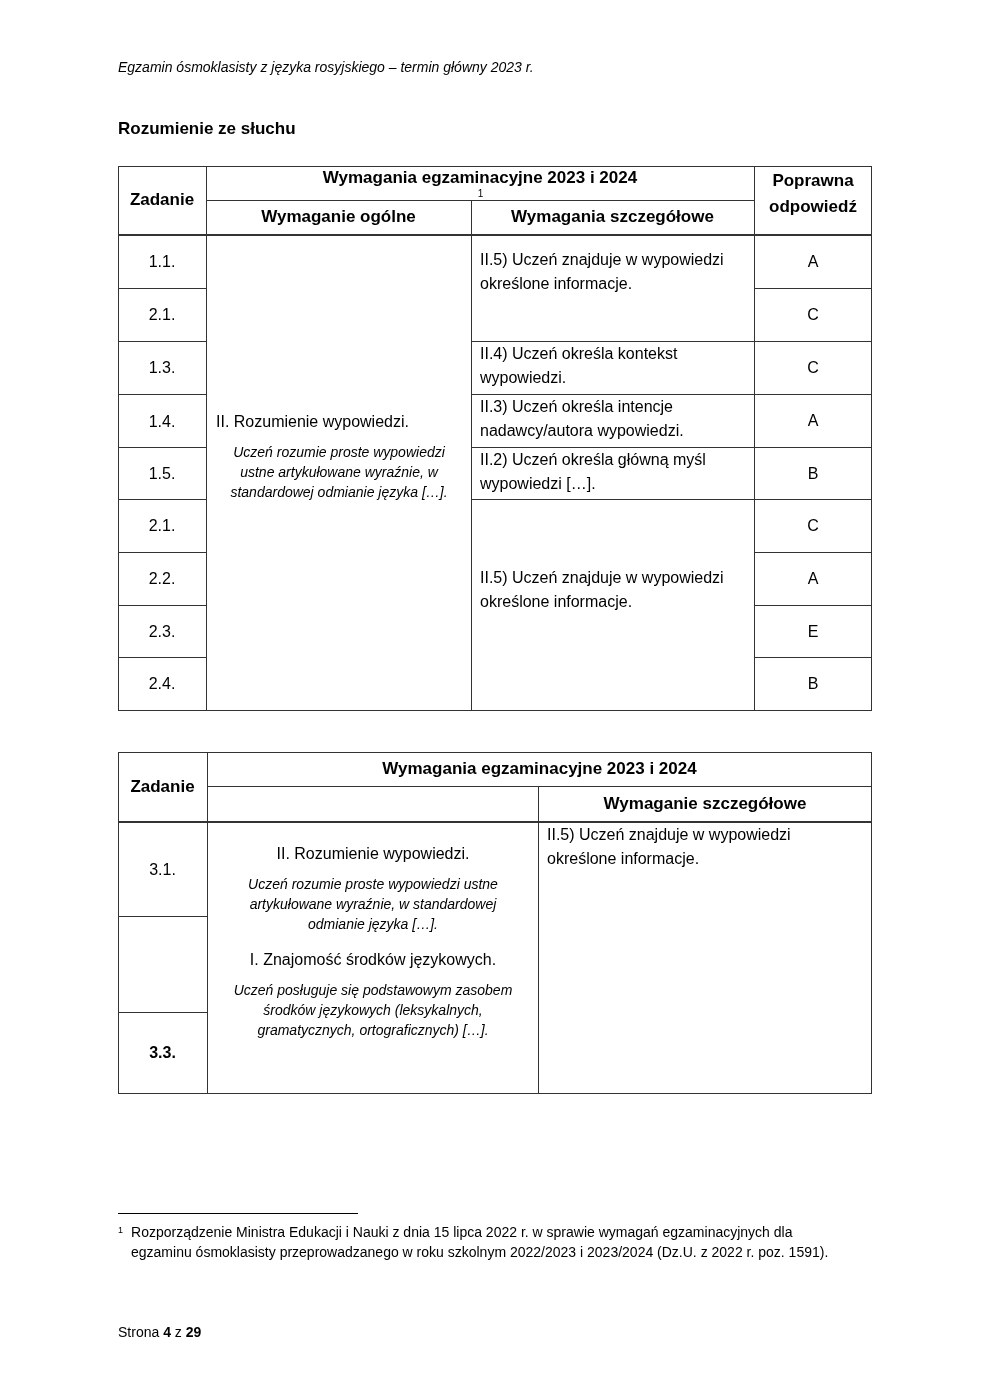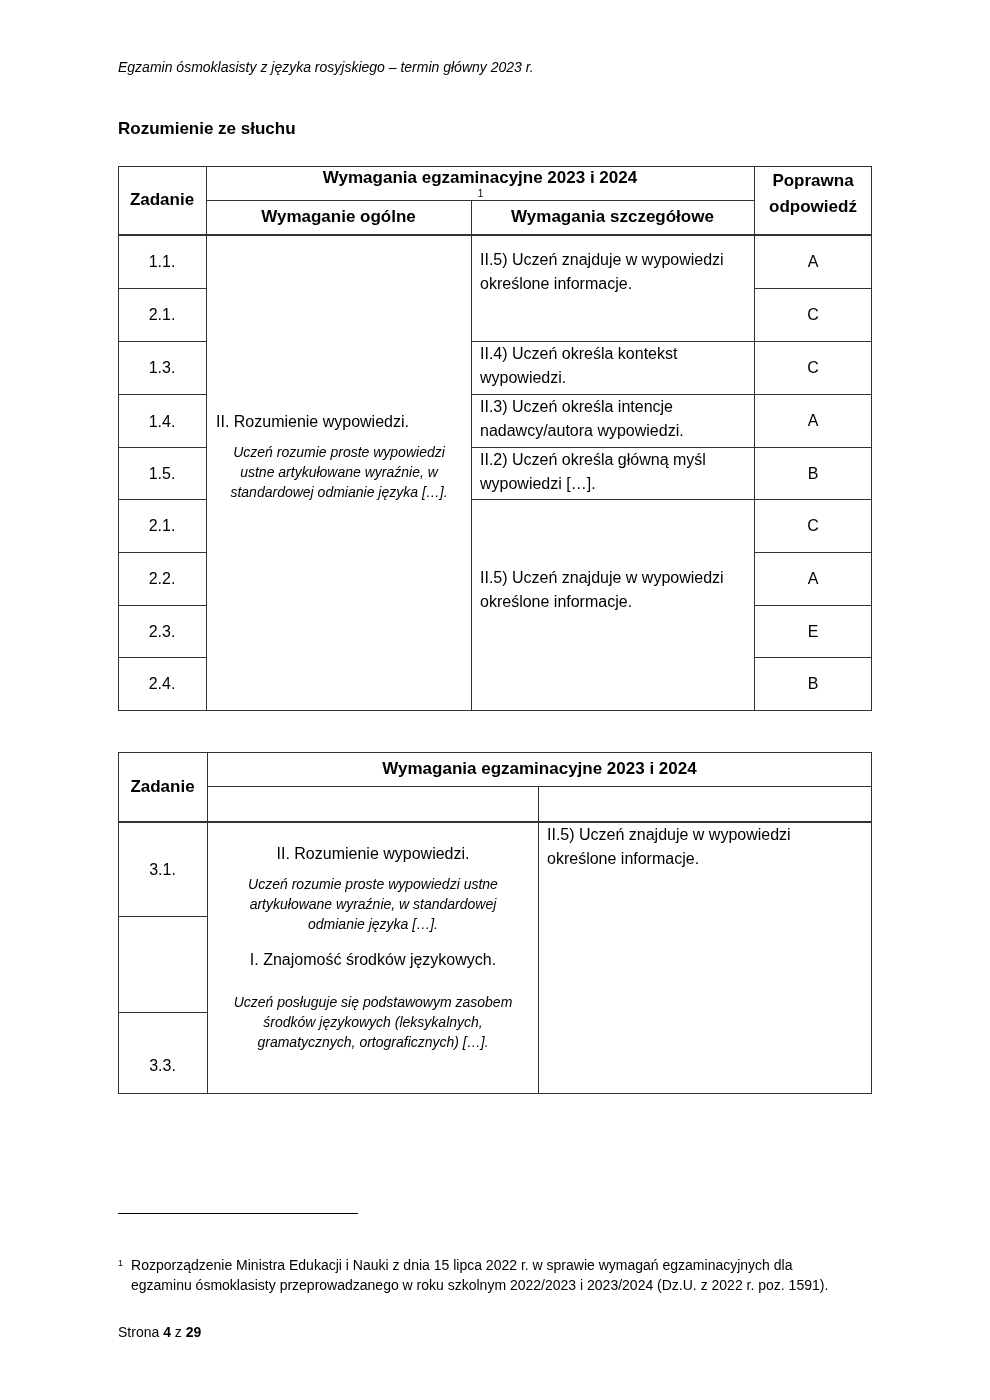--- a/index.html
+++ b/index.html
@@ -8,21 +8,21 @@
   .header { left: 118px; top: 59px; font-size: 14px; font-style: italic; }
   .section-title { left: 118px; top: 119px; font-size: 17px; font-weight: bold; }
   .grid { position: absolute; left: 118px; width: 754px; }
   .line { position: absolute; background: #333; }
   .cell { position: absolute; display: flex; align-items: center; justify-content: center; text-align: center; box-sizing: border-box; flex-direction: column; }
   .cell.left { justify-content: flex-start; text-align: left; padding-left: 9px; }
   .hdr { font-weight: bold; font-size: 17px; }
   .body { font-size: 16px; line-height: 24px; }
   .it { font-style: italic; font-size: 14px; line-height: 20px; }
   .footnote-rule { left: 118px; top: 1213px; width: 240px; height: 1px; background: #000; }
-  .footnote { left: 118px; top: 1222px; width: 740px; font-size: 14px; line-height: 20px; margin-top: 33px; }
+  .footnote { left: 118px; top: 1222px; width: 740px; font-size: 14px; line-height: 20px; }
   .footnote sup { font-size: 9px; vertical-align: top; position: relative; top: -2px; margin-right: 8px; }
   .fn-text { display: inline-block; width: 715px; vertical-align: top; }
   .pager { left: 118px; top: 1324px; font-size: 14px; }
   .pager b { font-weight: bold; }
 </style>
 </head>
 <body>
 
 <div class="abs header">Egzamin ósmoklasisty z języka rosyjskiego – termin główny 2023 r.</div>
 <div class="abs section-title">Rozumienie ze słuchu</div>
@@ -112,29 +112,30 @@
   <div class="line" style="left:753px; top:0; width:1px; height:342px;"></div>
   <div class="line" style="left:89px; top:0; width:1px; height:342px;"></div>
   <div class="line" style="left:420px; top:34px; width:1px; height:308px;"></div>
   <div class="line" style="left:89px; top:34px; width:665px; height:1px;"></div>
   <div class="line" style="left:0; top:69px; width:754px; height:2px;"></div>
   <div class="line" style="left:0; top:164px; width:89px; height:1px;"></div>
   <div class="line" style="left:0; top:260px; width:89px; height:1px;"></div>
 
   <div class="cell hdr" style="left:0; top:0; width:89px; height:69px;">Zadanie</div>
   <div class="cell hdr" style="left:89px; top:0; width:665px; height:34px;">Wymagania egzaminacyjne 2023 i 2024</div>
+  <div class="cell hdr" style="left:420px; top:34px; width:334px; height:35px;">Wymaganie szczegółowe</div>
 
   <div class="cell body" style="left:0; top:71px; width:89px; height:93px;">3.1.</div>
-  <div class="cell body" style="left:0; top:274px; width:89px; height:80px;">3.3.</div>
+  <div class="cell body" style="left:0; top:261px; width:89px; height:80px;font-weight:bold;">3.3.</div>
 
   <div class="abs" style="left:90px; top:90px; width:330px; text-align:center;">
     <div class="body">II. Rozumienie wypowiedzi.</div>
     <div class="it" style="margin-top:8px; padding:0 28px;">Uczeń rozumie proste wypowiedzi ustne artykułowane wyraźnie, w standardowej odmianie języka […].</div>
     <div class="body" style="margin-top:14px;">I. Znajomość środków językowych.</div>
-    <div class="it" style="margin-top:20px; padding:0 14px;">Uczeń posługuje się podstawowym zasobem środków językowych (leksykalnych, gramatycznych, ortograficznych) […].</div>
+    <div class="it" style="margin-top:8px; padding:0 14px;">Uczeń posługuje się podstawowym zasobem środków językowych (leksykalnych, gramatycznych, ortograficznych) […].</div>
   </div>
 
   <div class="cell left body" style="left:420px; top:71px; width:300px; height:270px;">II.5) Uczeń znajduje w wypowiedzi określone informacje.</div>
 </div>
 
 <div class="abs footnote-rule"></div>
 <div class="abs footnote">
   <sup>1</sup><span class="fn-text">Rozporządzenie Ministra Edukacji i Nauki z dnia 15 lipca 2022 r. w sprawie wymagań egzaminacyjnych dla egzaminu ósmoklasisty przeprowadzanego w roku szkolnym 2022/2023 i 2023/2024 (Dz.U. z 2022 r. poz. 1591).</span>
 </div>
 

